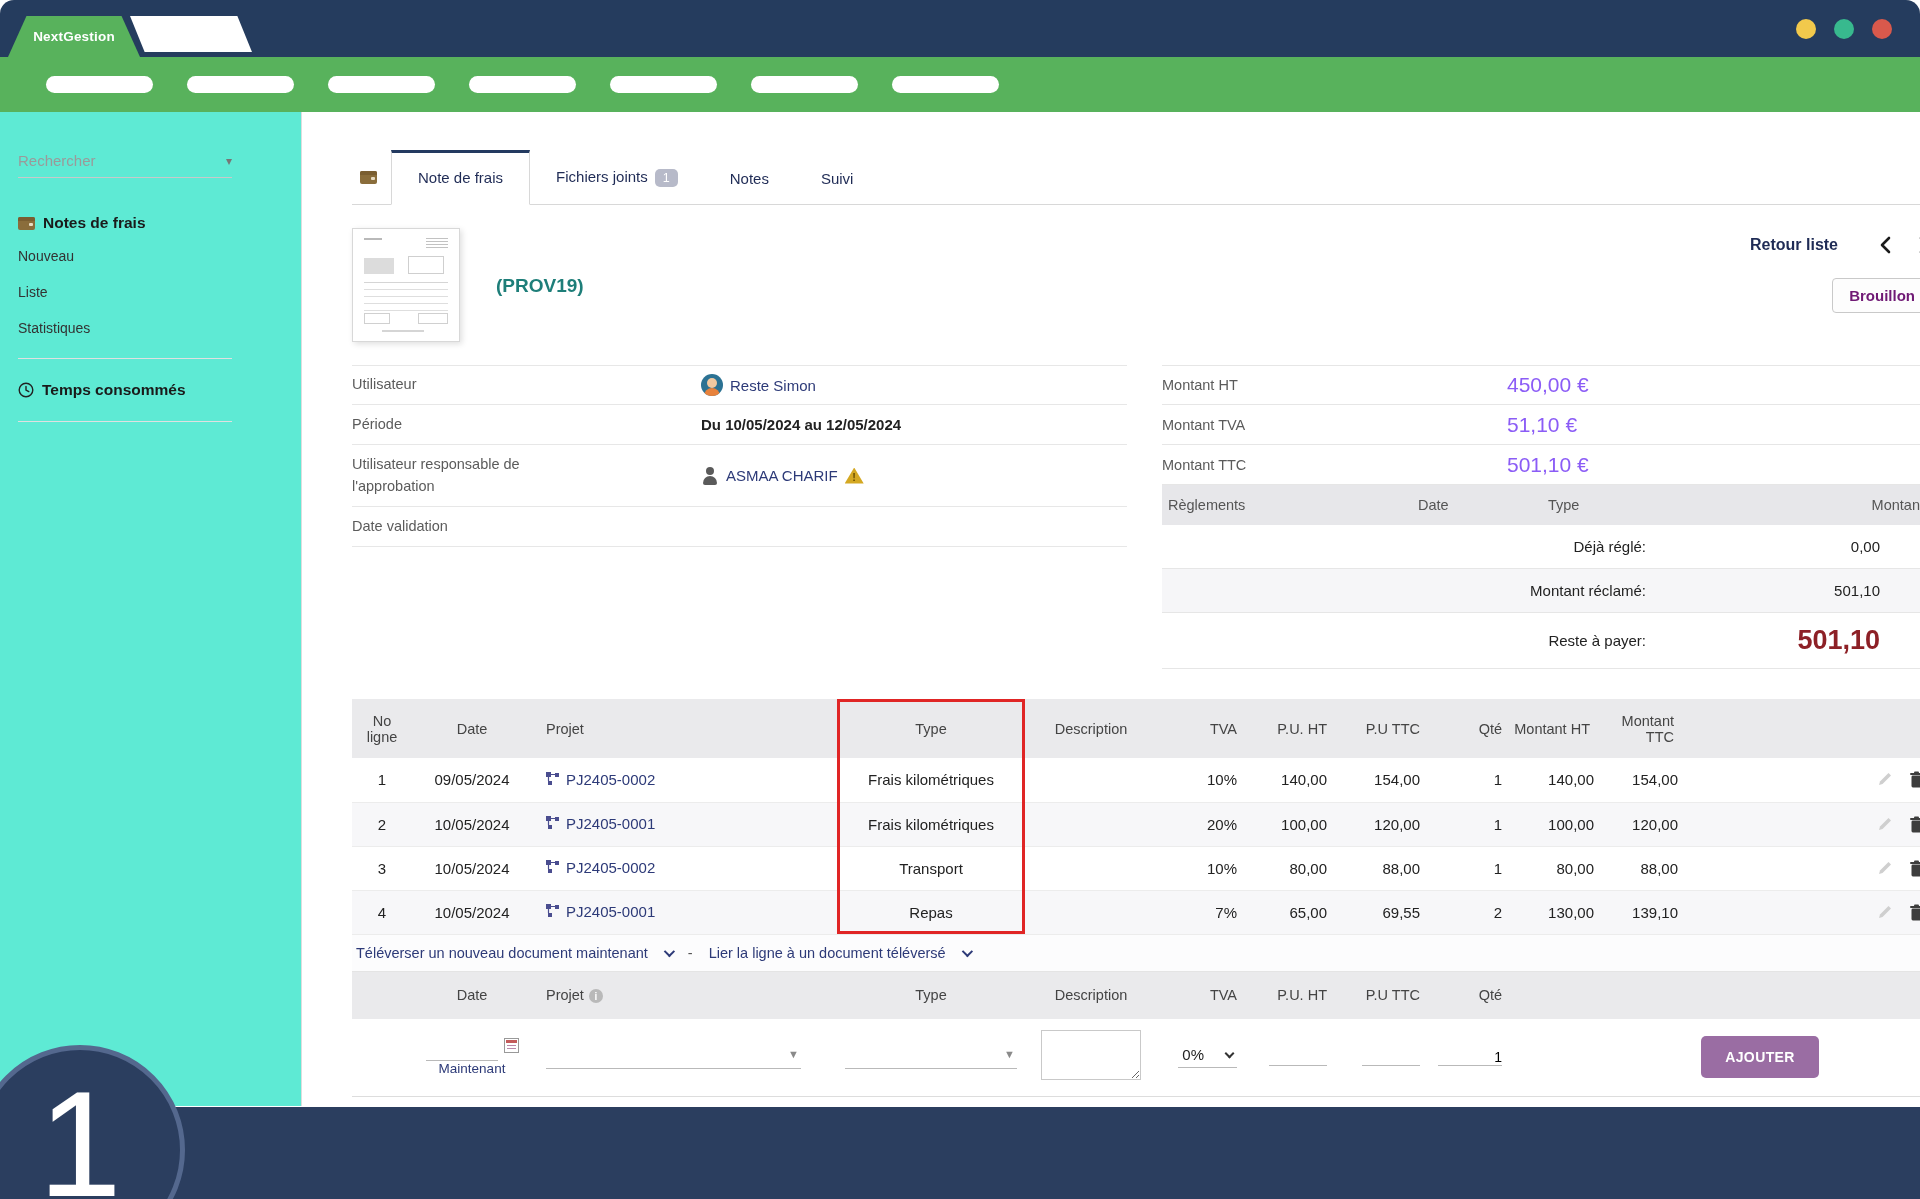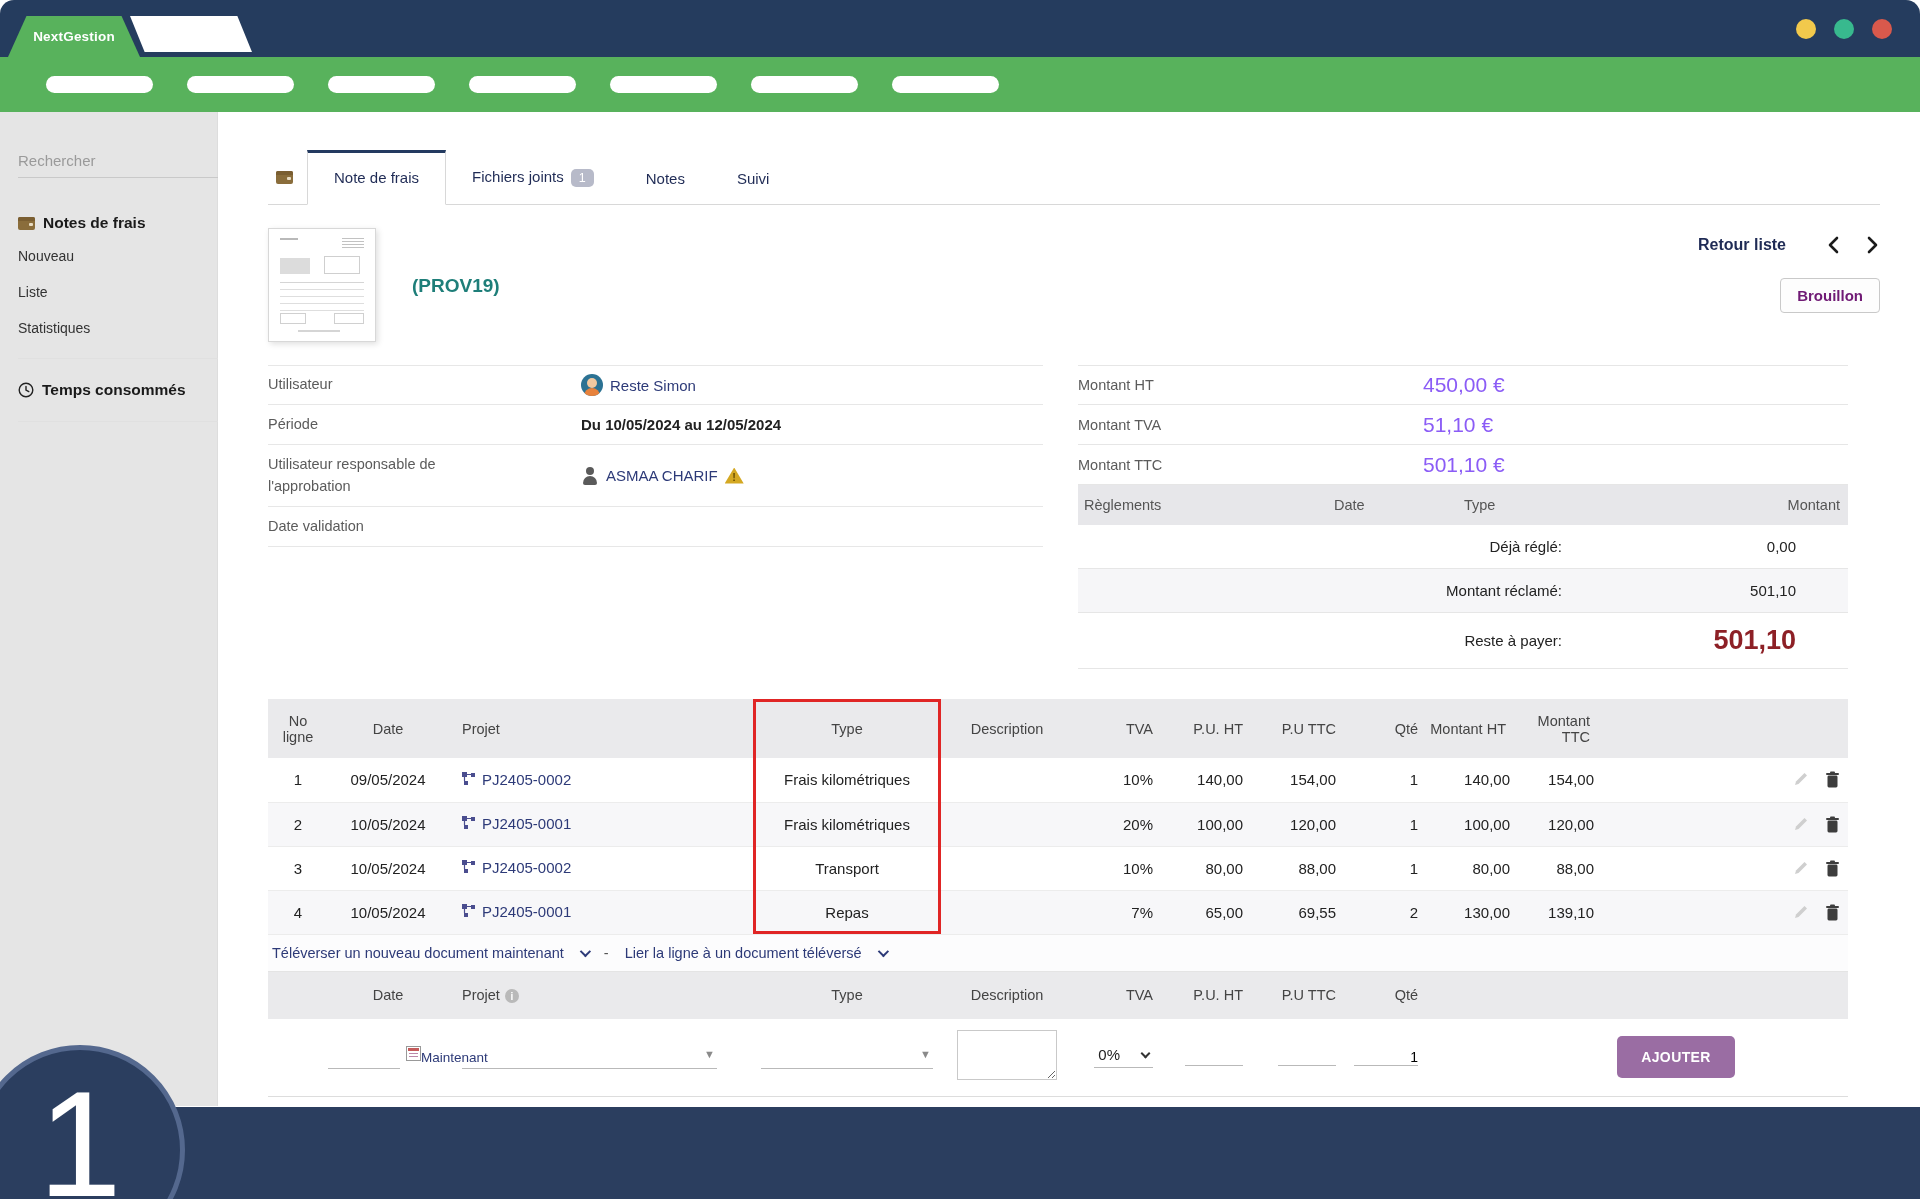--- a/index.html
+++ b/index.html
@@ -16,21 +16,21 @@
   .window-dots { position:absolute; right:28px; top:19px; display:flex; gap:18px; }
   .dot { width:20px; height:20px; border-radius:50%; }
   .dot.y { background:#f2c94c; } .dot.t { background:#38b98e; } .dot.r { background:#d9594c; }
 
   
   .menubar { height:55px; background:#58b25c; display:flex; align-items:center; padding-left:46px; gap:34px; }
   .pill { width:107px; height:17px; background:#fff; border-radius:9px; }
 
   
   .body { display:flex; height:994px; }
-  .sidebar { width:218px; background:#e5e5e5; border-right:1px solid #ddd; padding:40px 0 0 18px; flex-shrink:0; }
+  .sidebar { width:302px; background:#5eead4; border-right:1px solid #ddd; padding:40px 0 0 18px; flex-shrink:0; }
   .content { flex:1; background:#fff; padding:36px 40px 0 50px; }
 
   
   .search-box { width:214px; border-bottom:1px solid #c9c9c9; display:flex; align-items:center; padding-bottom:8px; margin-bottom:36px; }
   .search-box input { border:none; outline:none; background:transparent; flex:1; font-size:15px; color:#444; font-family:inherit; }
   .search-box input::placeholder { color:#9a9a9a; }
   .search-caret { color:#777; font-size:12px; }
   .side-section-title { display:flex; align-items:center; gap:8px; font-size:15.5px; font-weight:700; color:#1a1a1a; margin:18px 0 16px; }
   .side-item { font-size:14px; color:#333; margin:0 0 20px 0; cursor:pointer; }
   .side-divider { width:214px; height:1px; background:#e0e0e0; margin:22px 0; }
@@ -66,21 +66,21 @@
   .back-row { display:flex; align-items:center; gap:26px; justify-content:flex-end; margin-top:8px; }
   .back-link { color:#1f2b55; font-weight:700; font-size:16px; cursor:pointer; }
   .pager { display:flex; gap:26px; margin-left:14px; }
   .pager svg { cursor:pointer; }
   .status-badge { display:inline-block; margin-top:24px; border:1px solid #c9c9c9; border-radius:4px; background:#fdfdfd;
                   color:#701a75; font-weight:700; font-size:15px; padding:8px 16px; }
 
   
   .info-grid { display:flex; gap:35px; margin-top:23px; }
   .info-left { width:775px; }
-  .info-row { display:grid; grid-template-columns:313px 1fr; align-items:center; border-bottom:1px solid #e7e7e7; min-height:40px; }
+  .info-row { display:grid; grid-template-columns:313px 1fr; align-items:center; border-bottom:1px solid #e7e7e7; min-height:40px;gap:36px; }
   .info-left .info-row:first-child { border-top:1px solid #e7e7e7; }
   .info-label { color:#5b5b5b; font-size:14.5px; line-height:1.45; padding:6px 0; }
   .info-value { font-size:15px; color:#222; display:flex; align-items:center; gap:7px; }
   .info-value.bold { font-weight:700; }
   .link { color:#2d3a78; cursor:pointer; text-decoration:none; }
 
   .avatar { position:relative; width:22px; height:22px; border-radius:50%; background:#2c7293; overflow:hidden; flex-shrink:0; }
   .avatar::before { content:""; position:absolute; left:6px; top:4px; width:10px; height:10px; border-radius:50%; background:#f2c9a0; }
   .avatar::after { content:""; position:absolute; left:3px; top:14px; width:16px; height:10px; border-radius:8px 8px 0 0; background:#e8823c; }
   .person { position:relative; width:18px; height:20px; flex-shrink:0; }
@@ -120,21 +120,21 @@
   
   .upload-row { display:flex; align-items:center; gap:10px; height:37px; font-size:14.5px; border-bottom:1px solid #e4e4e4; background:#fcfcfd; padding-left:4px; }
   .chev-down { width:8px; height:8px; border-right:2px solid #2d3a78; border-bottom:2px solid #2d3a78; transform:rotate(45deg) translateY(-2px); display:inline-block; margin-left:6px; }
   .upload-sep { color:#555; margin:0 6px; }
 
   
   table.formline { width:1580px; border-collapse:collapse; table-layout:fixed; }
   table.formline th { background:#eaeaec; color:#444; font-weight:400; font-size:14.5px; height:47px; vertical-align:middle; }
   table.formline td { height:78px; vertical-align:middle; border-bottom:1px solid #ddd; }
   .uline { border:none; border-bottom:1px solid #b9b9b9; outline:none; background:transparent; font-size:14px; font-family:inherit; }
-  .date-cell { display:flex; flex-direction:row; align-items:center; }
+  .date-cell { display:flex; flex-direction:column; align-items:center; }
   .date-top { display:flex; align-items:flex-end; gap:6px; }
   .cal { position:relative; width:15px; height:15px; border:1px solid #999; background:#fff; margin-bottom:8px; cursor:pointer; }
   .cal::before { content:""; position:absolute; left:1px; right:1px; top:1px; height:3px; background:#c45b5b; }
   .cal::after { content:""; position:absolute; left:2px; right:2px; top:6px; bottom:2px;
                 background:repeating-linear-gradient(to bottom,#b8a 0 1px,transparent 1px 3px); }
   .maintenant { color:#2d3a78; font-size:13.5px; cursor:pointer; }
   .select-line { display:inline-flex; align-items:center; justify-content:space-between; border-bottom:1px solid #b9b9b9; cursor:pointer; }
   .select-line .tri { color:#8a8a8a; font-size:11px; padding-right:2px; }
   .desc-box { width:100px; height:50px; border:1px solid #c9c9c9; background:#fff; resize:both; font-family:inherit; }
   .tva-select { display:inline-flex; align-items:center; gap:22px; border-bottom:1px solid #b9b9b9; padding:0 4px 4px 4px; cursor:pointer; font-size:15px; color:#222; }

